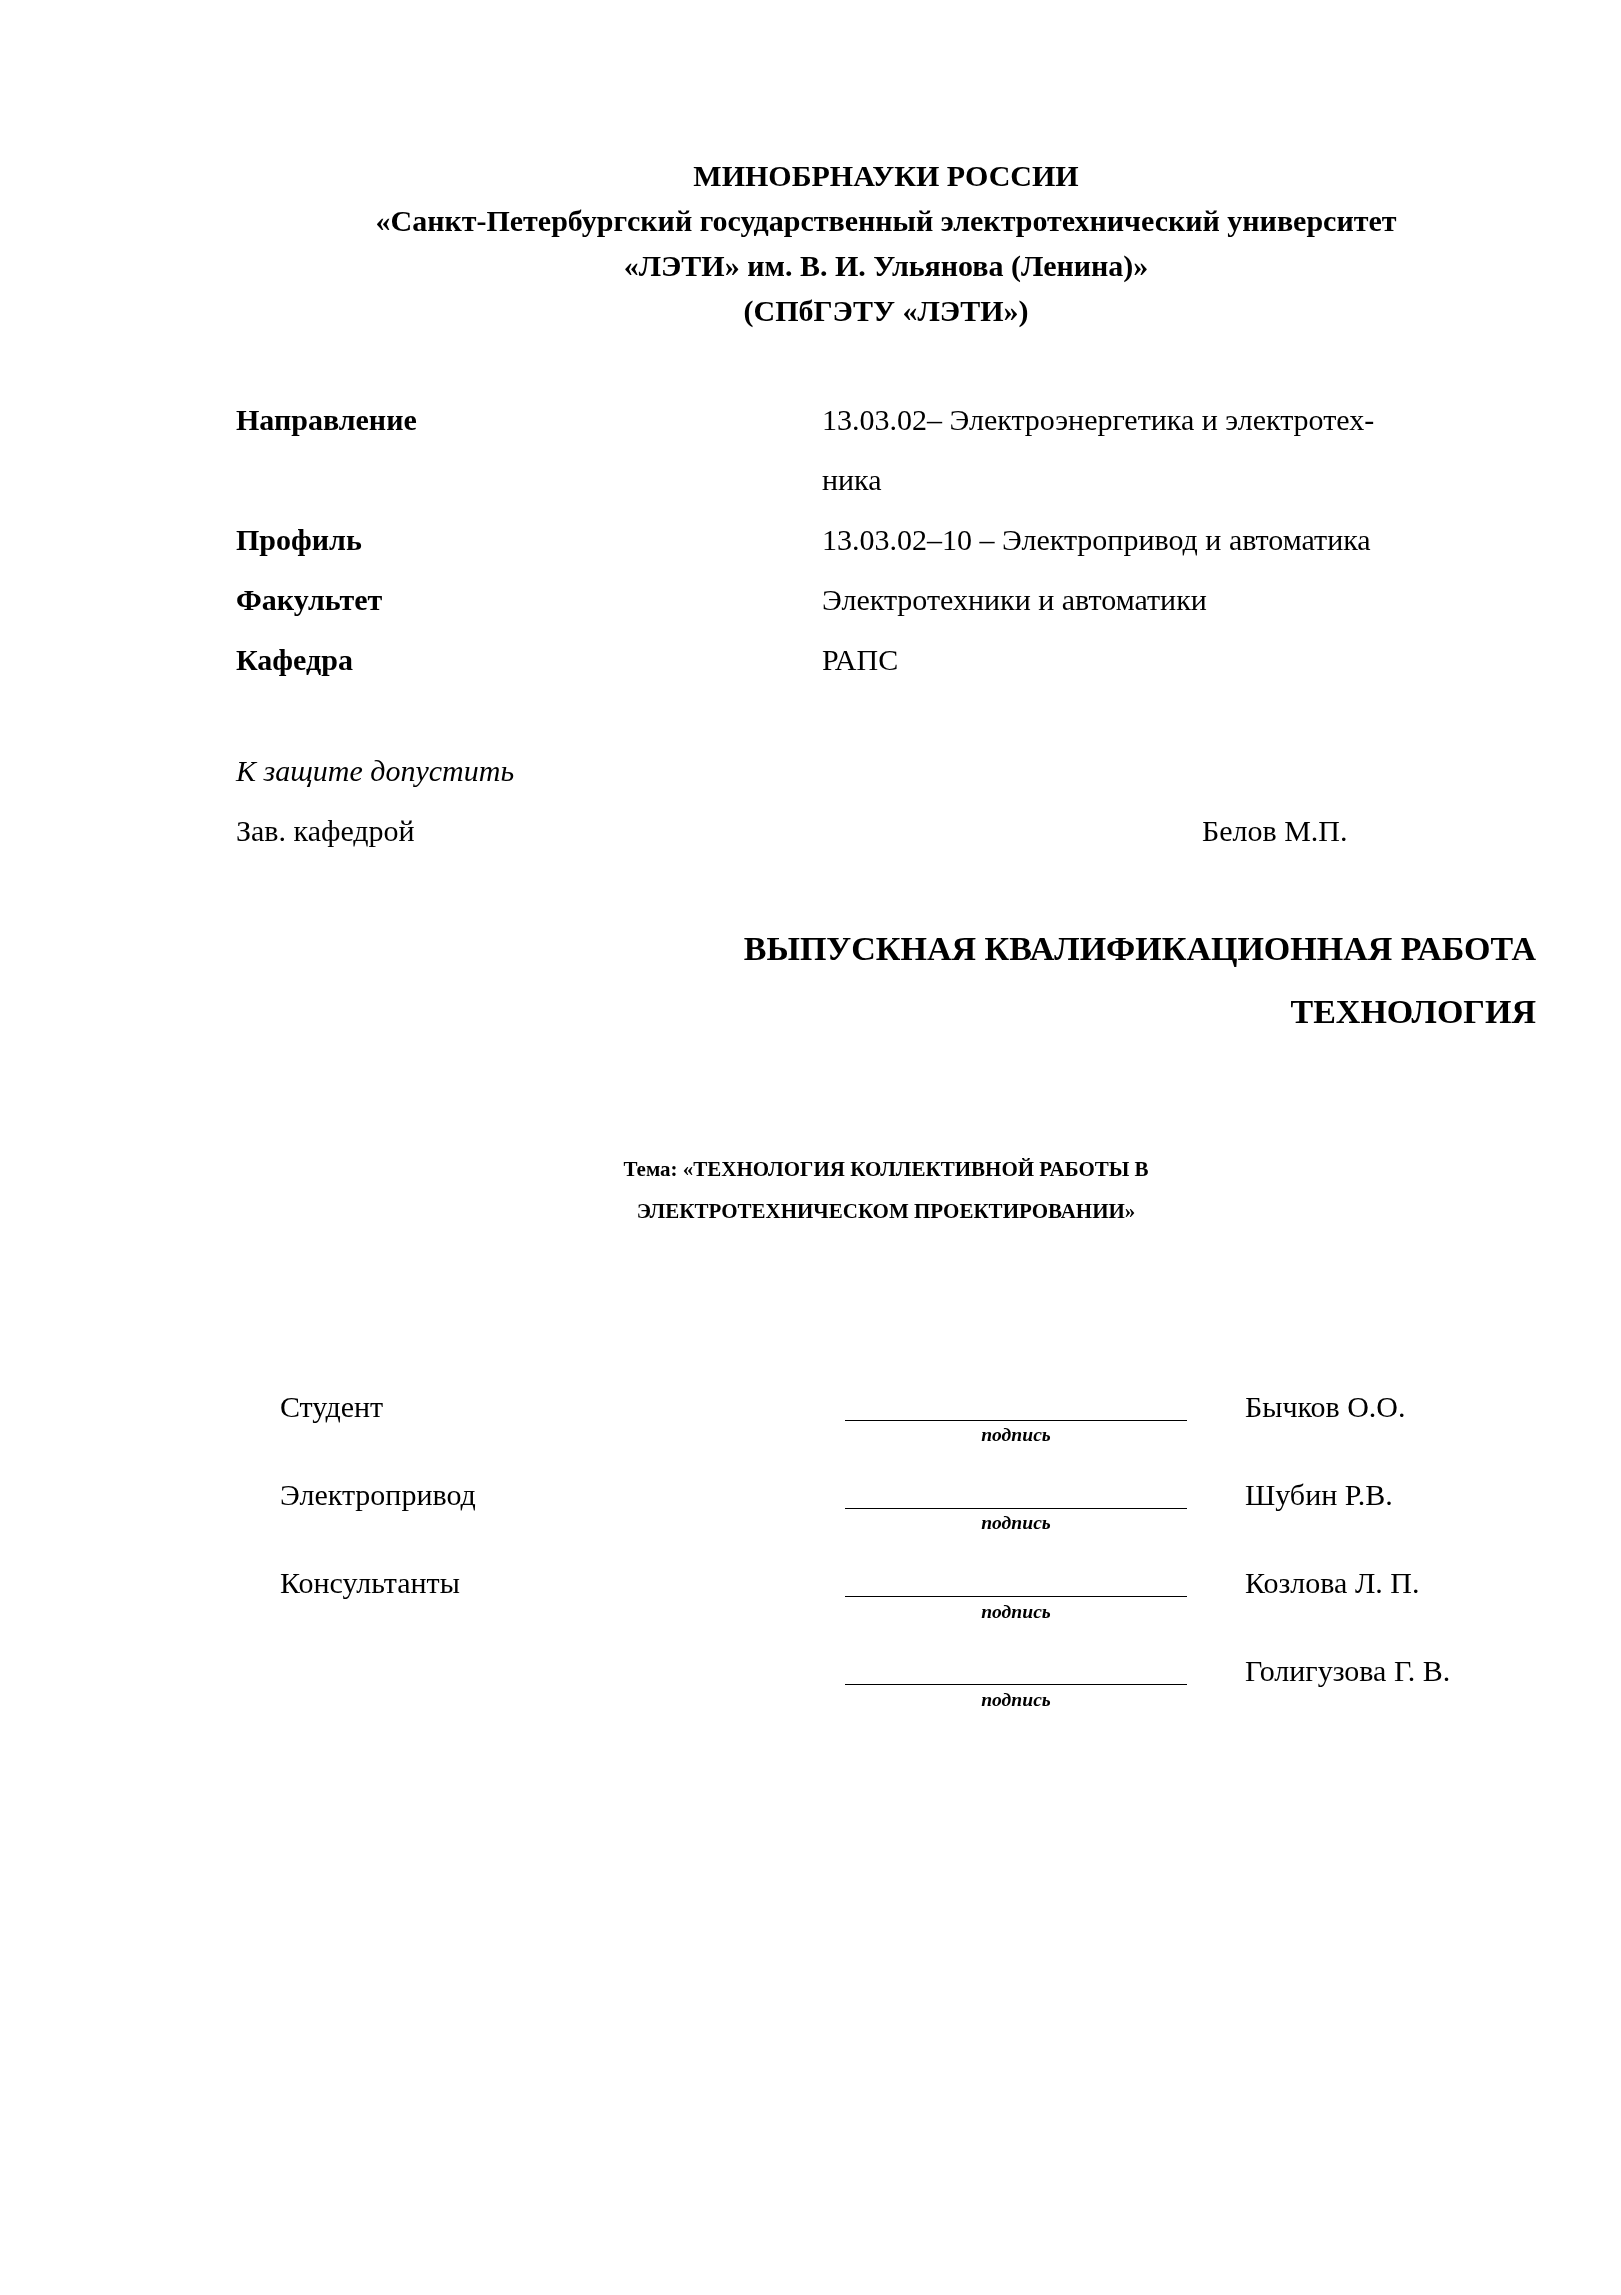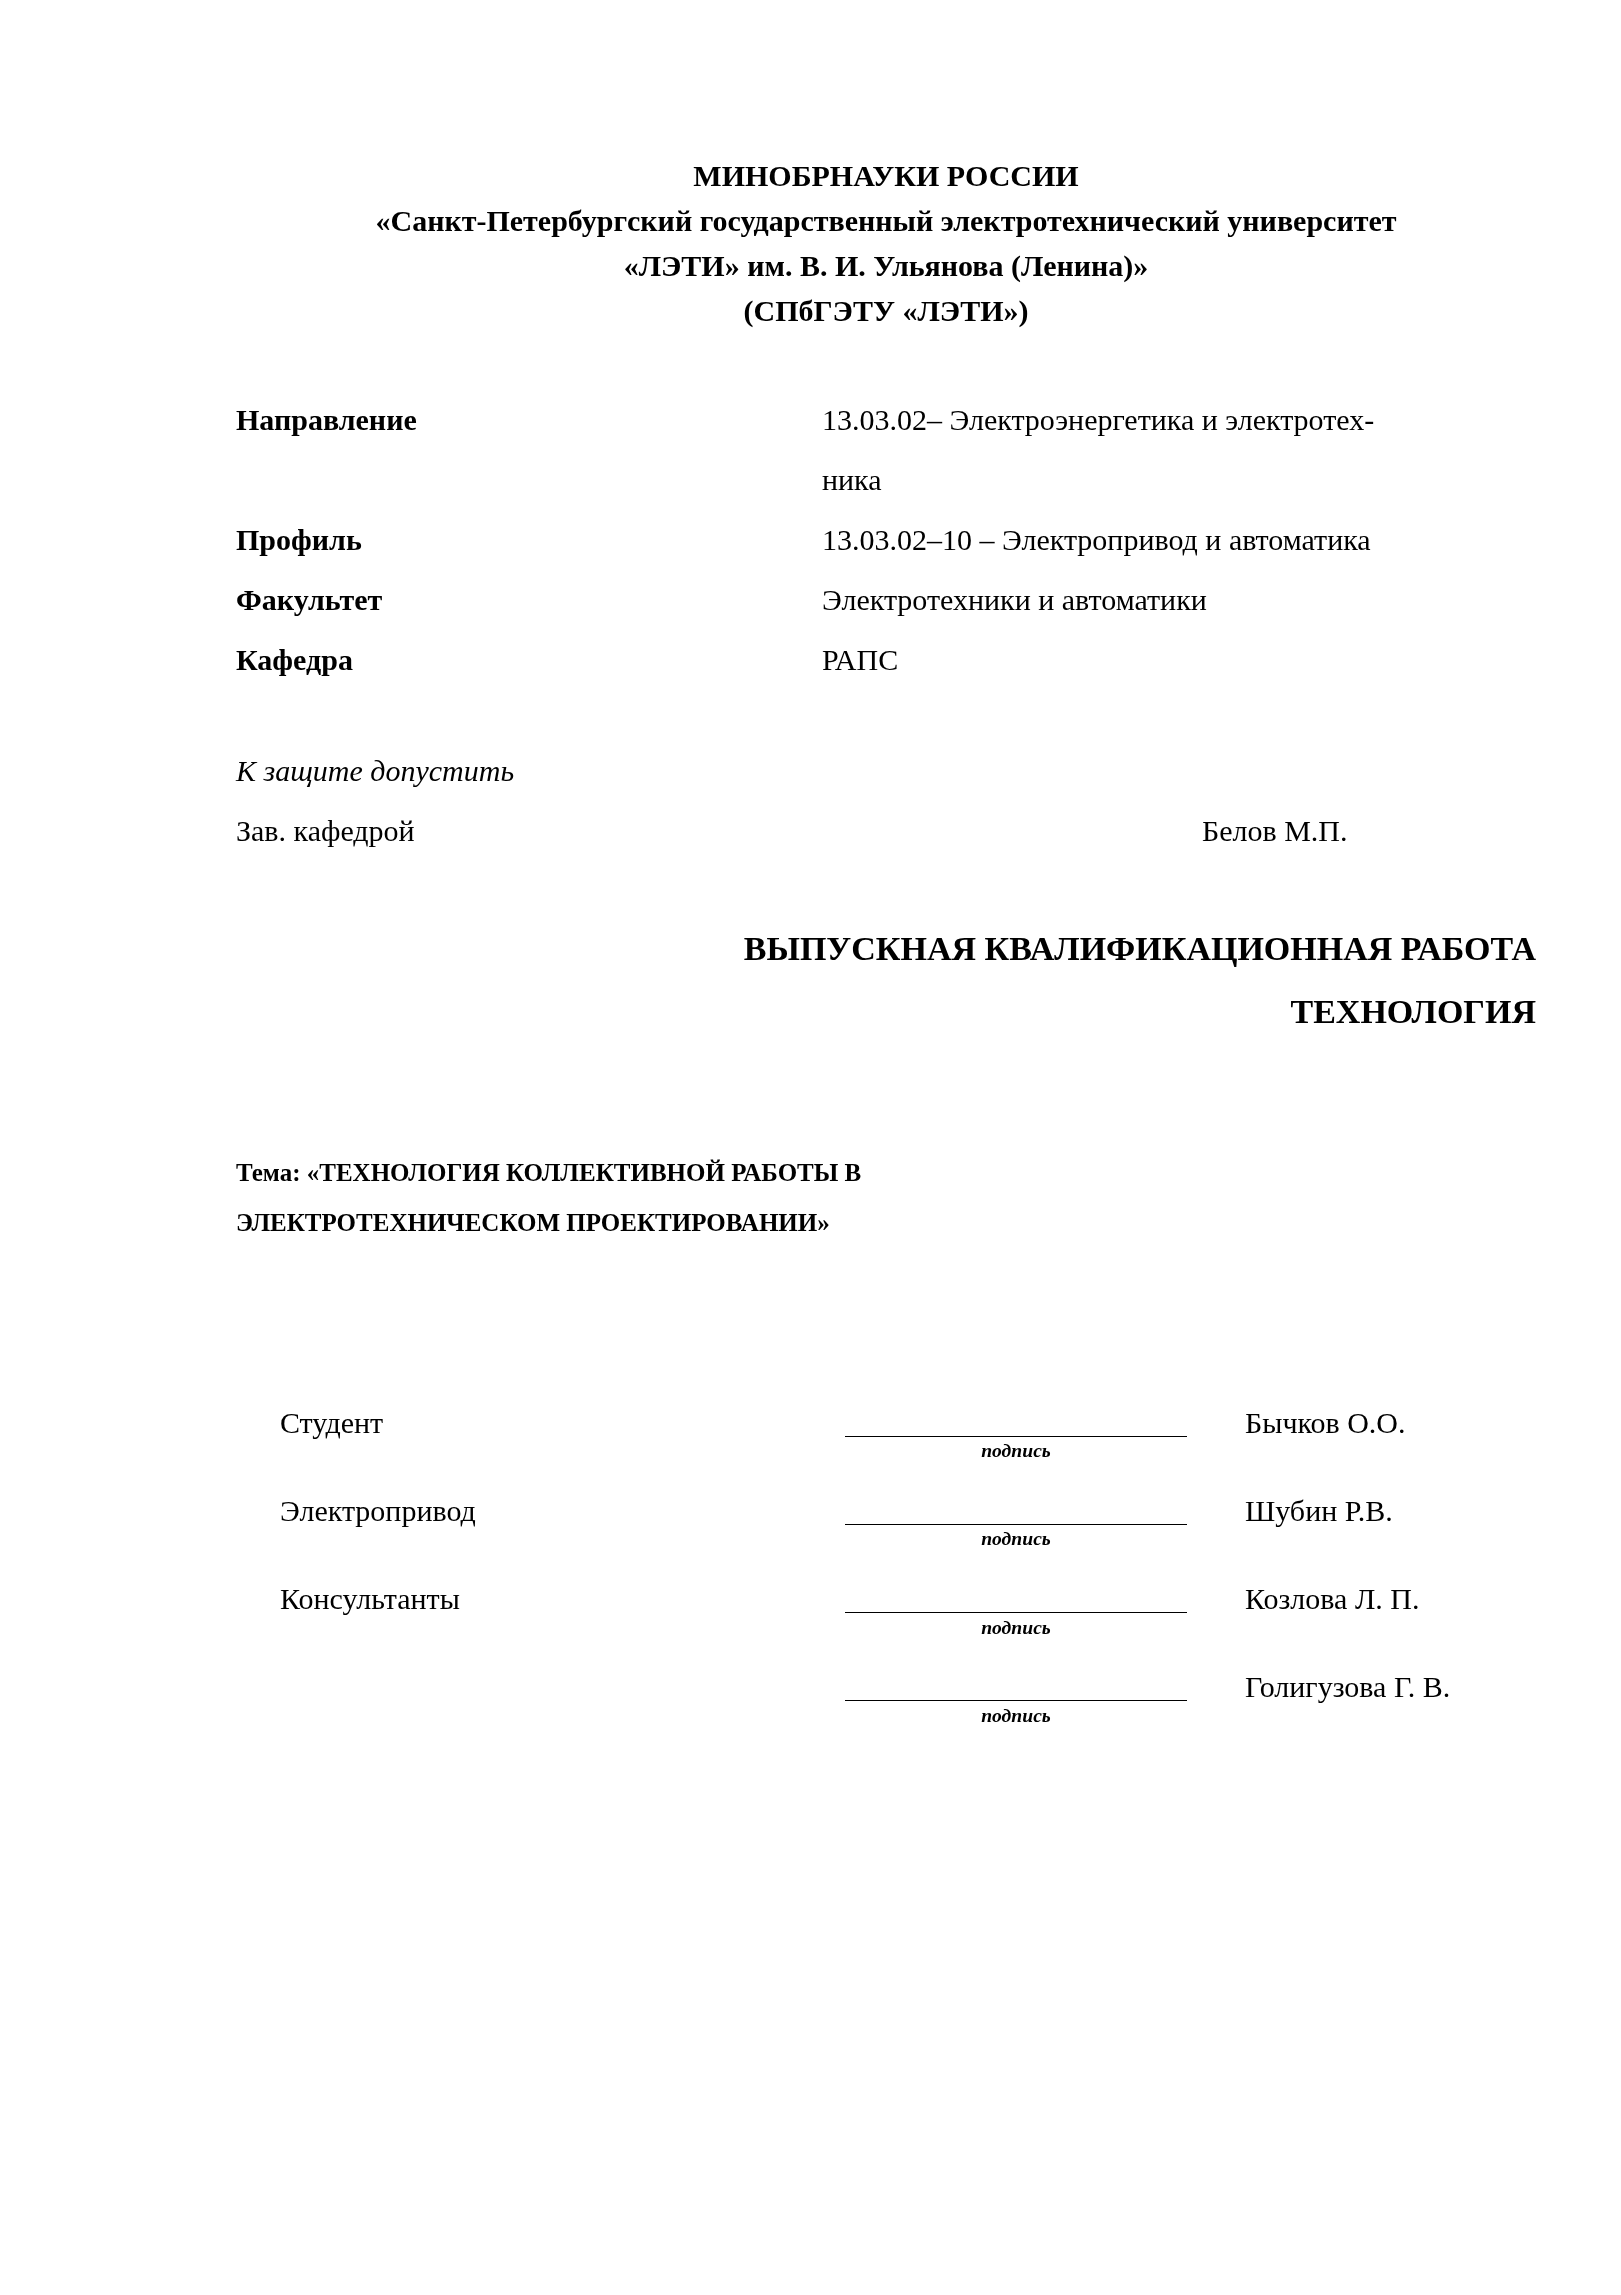--- a/index.html
+++ b/index.html
@@ -67,22 +67,23 @@
     margin-top: 57px;
     text-align: right;
     font-weight: bold;
     font-size: 34px;
     line-height: 1.85;
   }
 
   
   .theme-block {
     margin-top: 104px;
-    font-weight: bold;
-    font-size: 25px;
+    text-align: center;
+    font-weight: bold;
+    font-size: 21px;
     line-height: 2.0;
   }
 
   
   .signatures {
     margin-top: 147px;
     margin-left: 44px;
   }
   .sig-row {
     display: flex;

